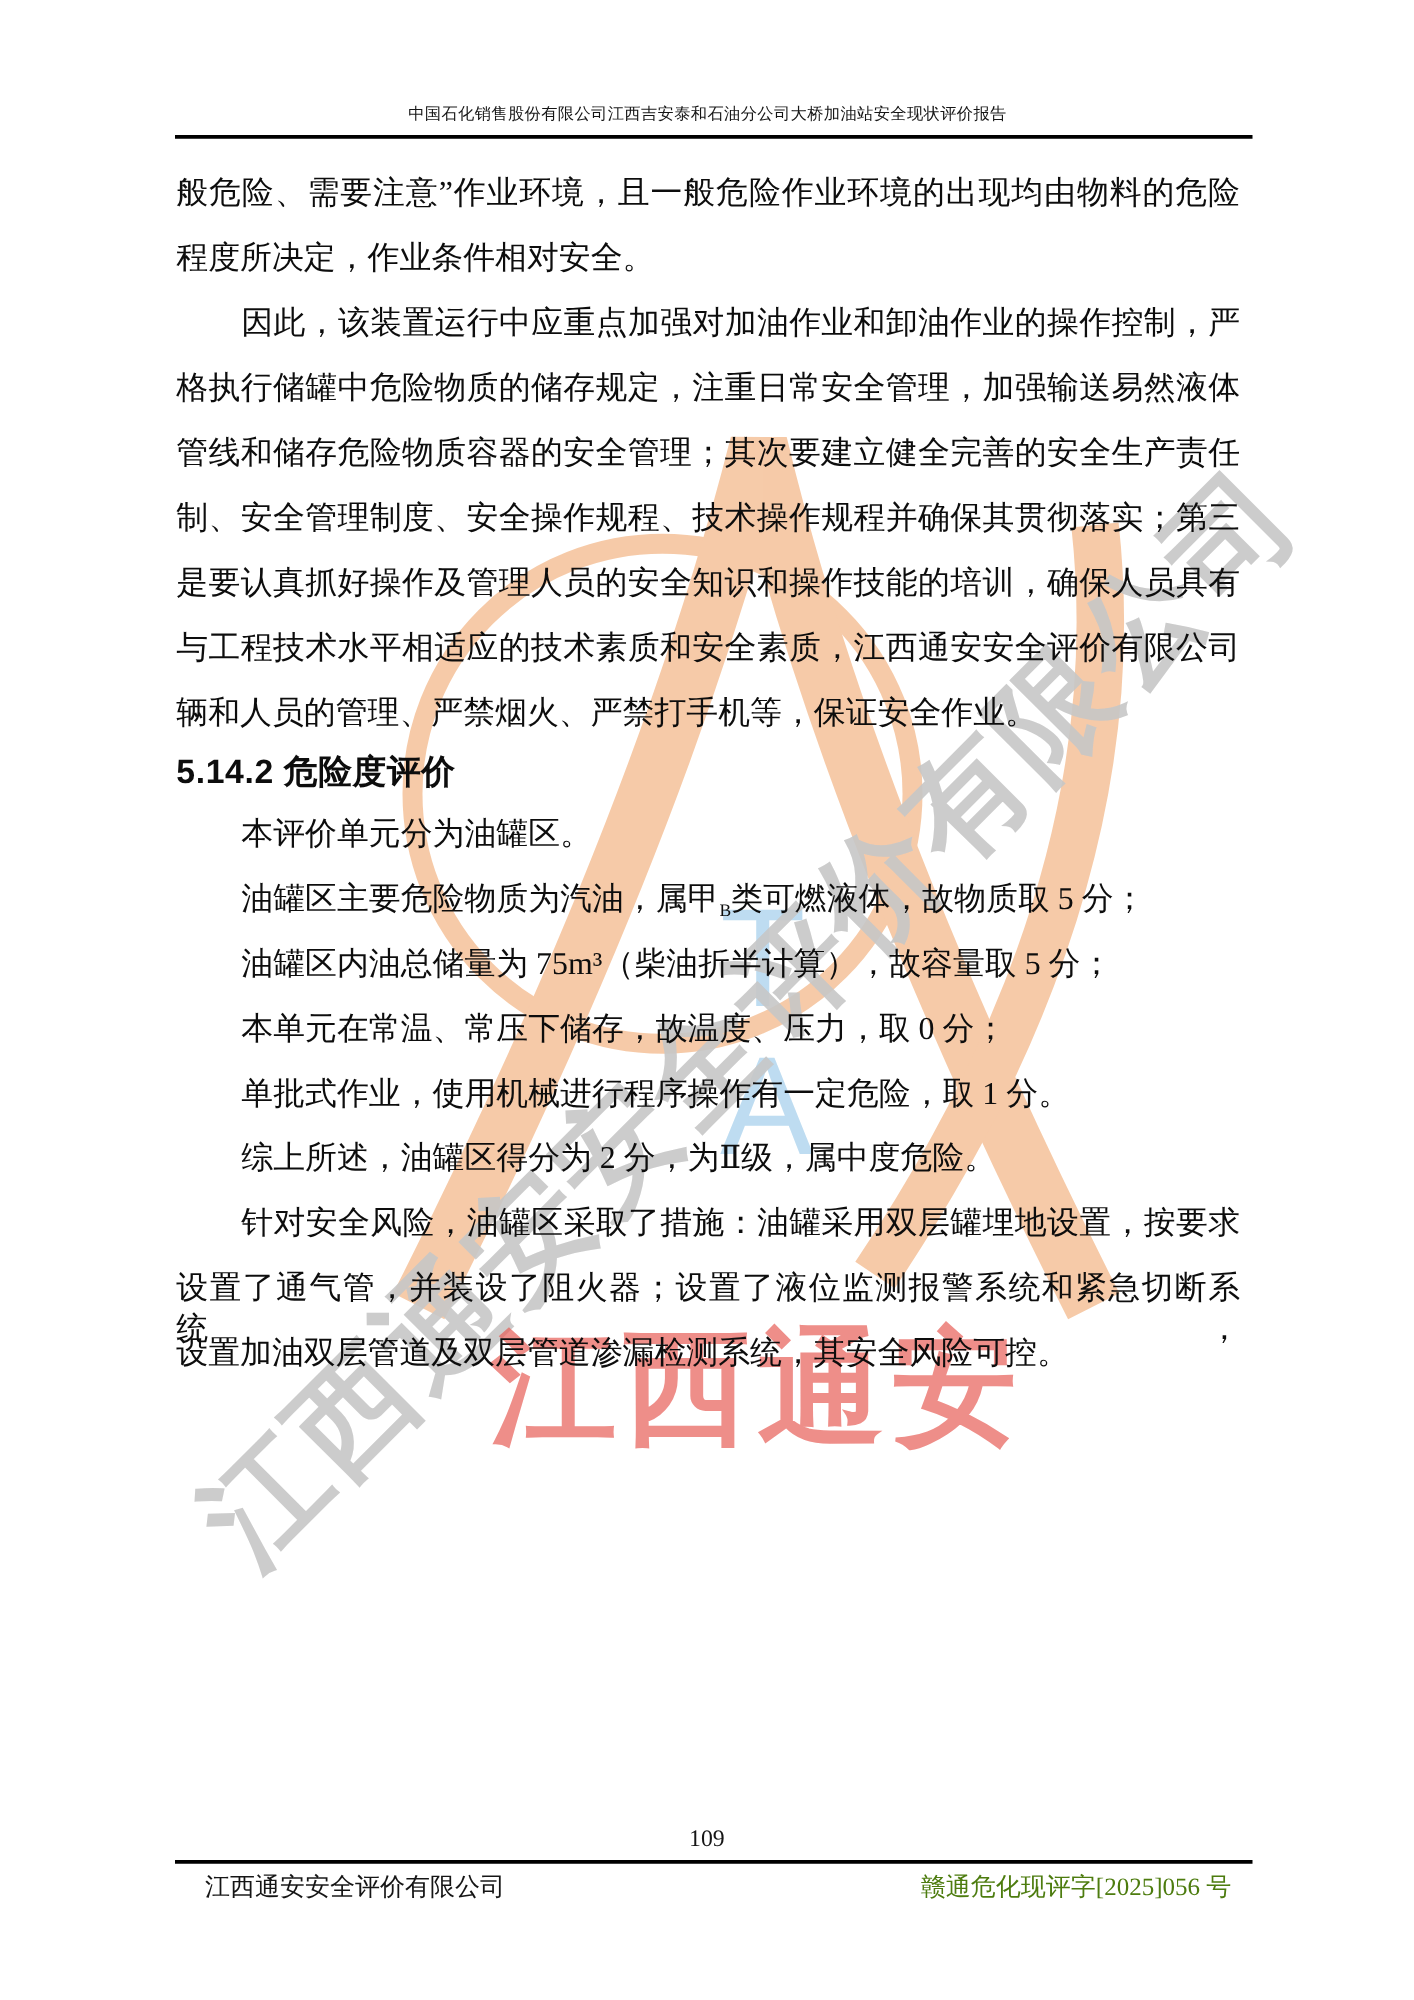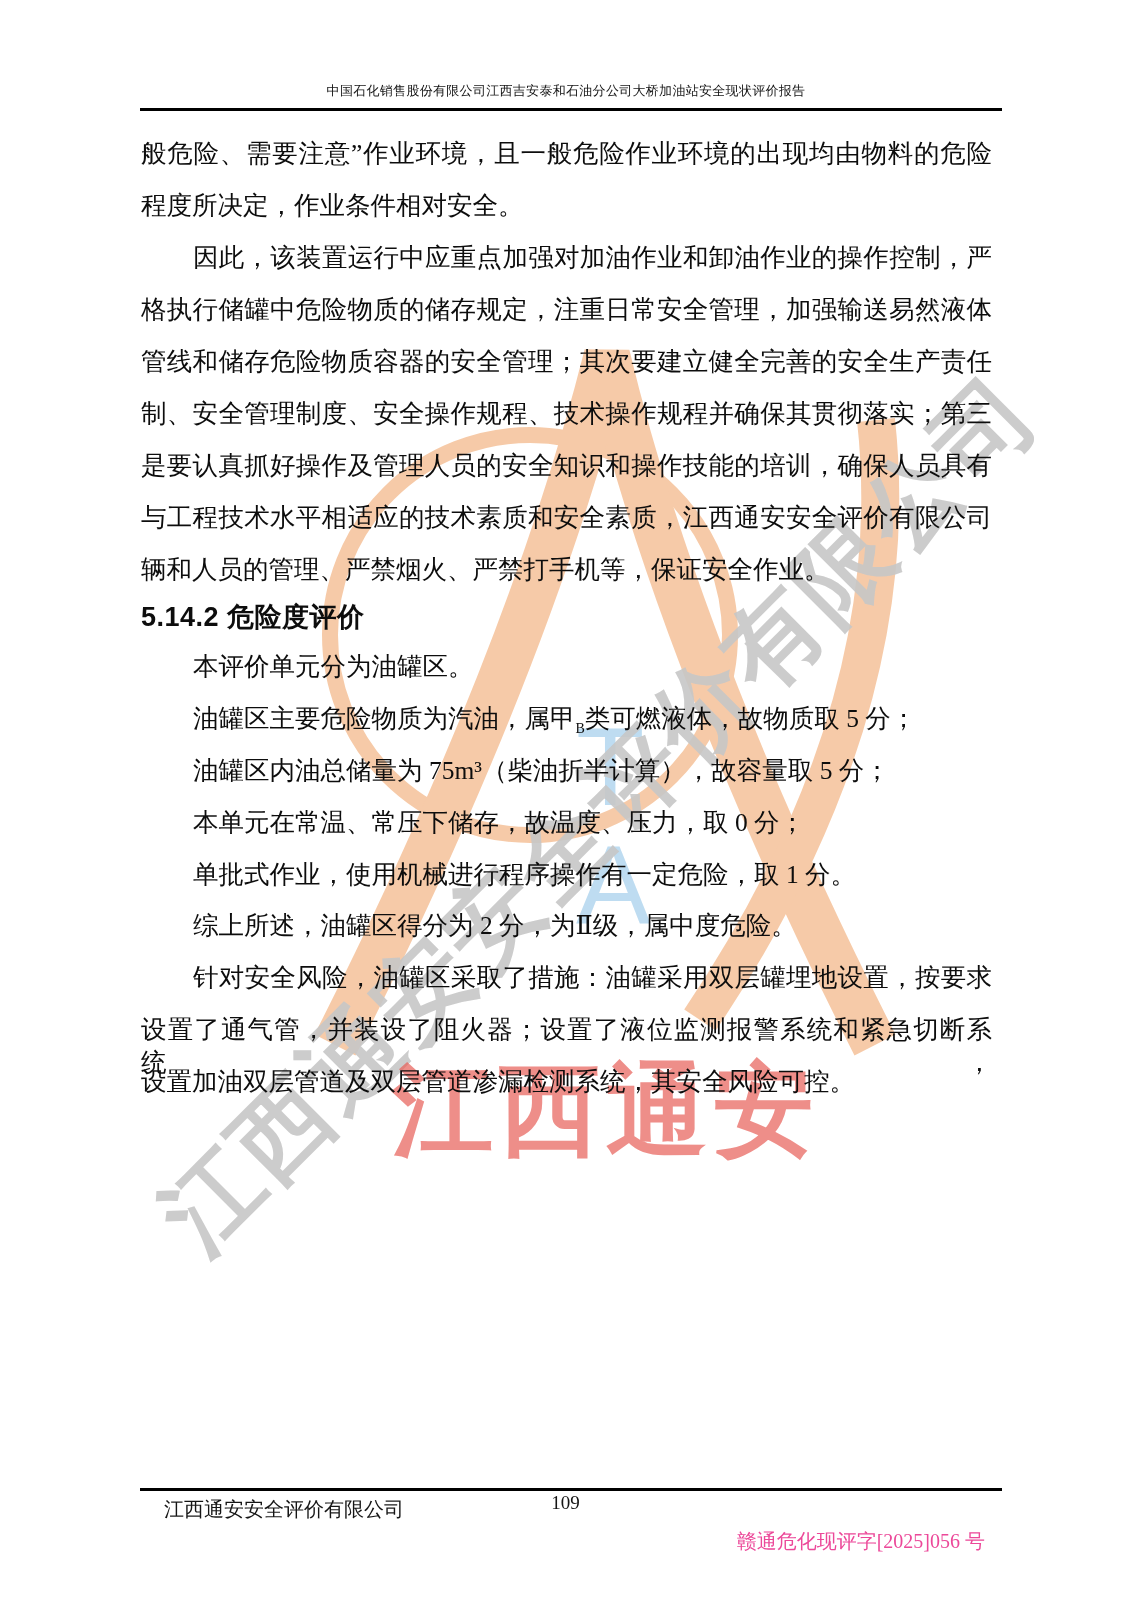--- a/index.html
+++ b/index.html
@@ -29,24 +29,24 @@
   
   .page-header{
     position:absolute;left:141px;top:82px;width:850px;z-index:10;
     text-align:center;font-size:13px;letter-spacing:.3px;color:#151515;
   }
   .rule{position:absolute;left:140px;width:862px;background:#000;z-index:10;}
   .rule-top{top:108px;height:3px;}
   .rule-bottom{top:1488px;height:2.5px;}
   .page-number{
     position:absolute;left:0;top:1461px;width:1131px;text-align:center;
-    font-size:19px;z-index:10;color:#151515;margin-top:31px;
+    font-size:19px;z-index:10;color:#151515;
   }
   .footer-left{position:absolute;left:164px;top:1496px;font-size:20px;z-index:10;color:#151515;}
-  .footer-right{position:absolute;right:146px;top:1496px;font-size:20px;z-index:10;color:#ec4899;margin-top:32px;}
+  .footer-right{position:absolute;right:146px;top:1496px;font-size:20px;z-index:10;color:#4d7c0f;}
   
   .bl{
     position:absolute;left:141px;width:851px;height:34px;z-index:10;
     font-size:25.5px;line-height:33px;white-space:nowrap;color:#0d0d0d;
   }
   .bl.stretch{
     white-space:normal;text-align:justify;text-align-last:justify;
   }
   .bl.indent{padding-left:52px;width:799px;}
   .heading{

